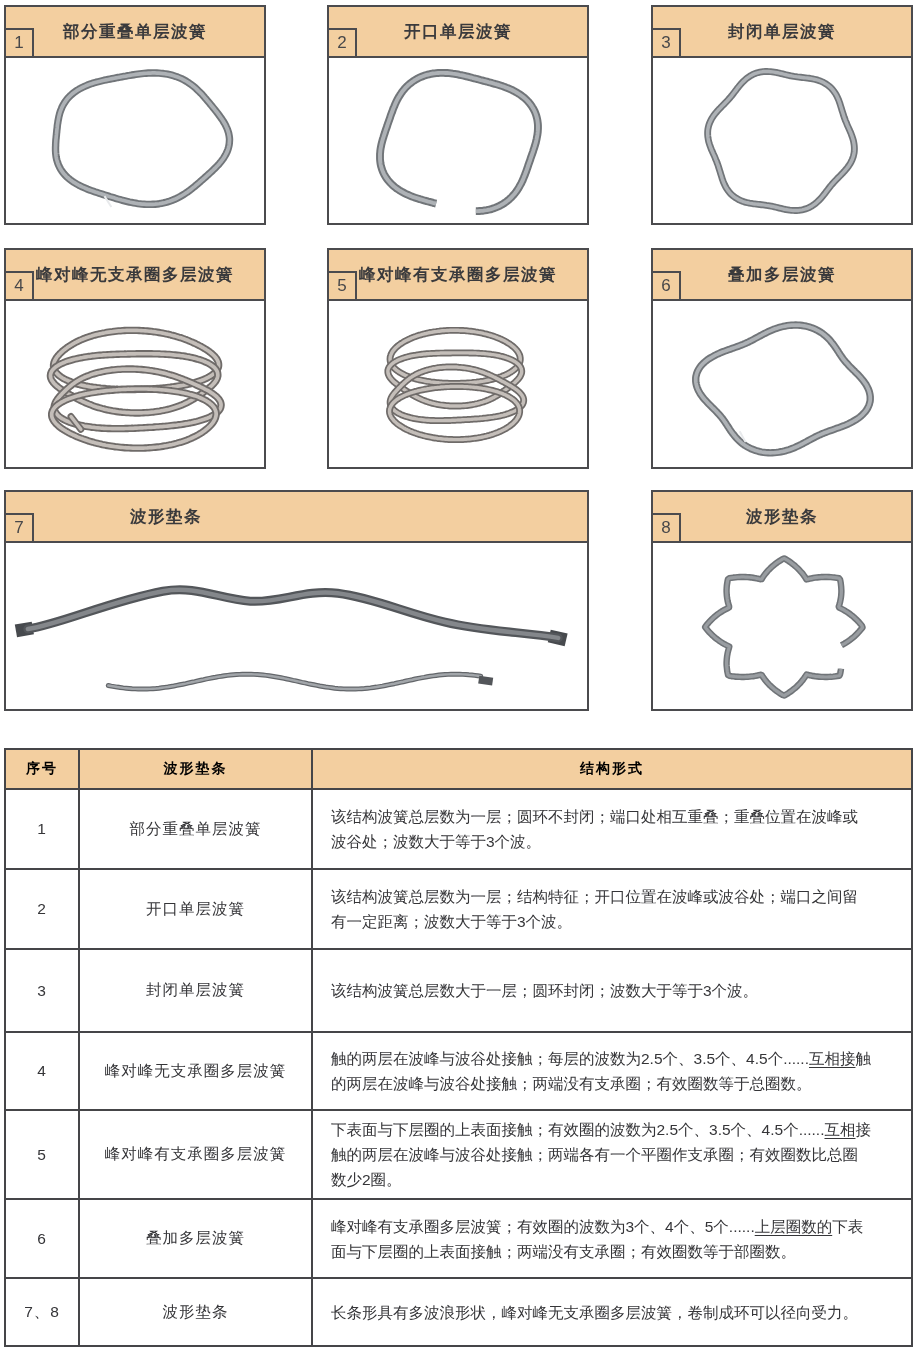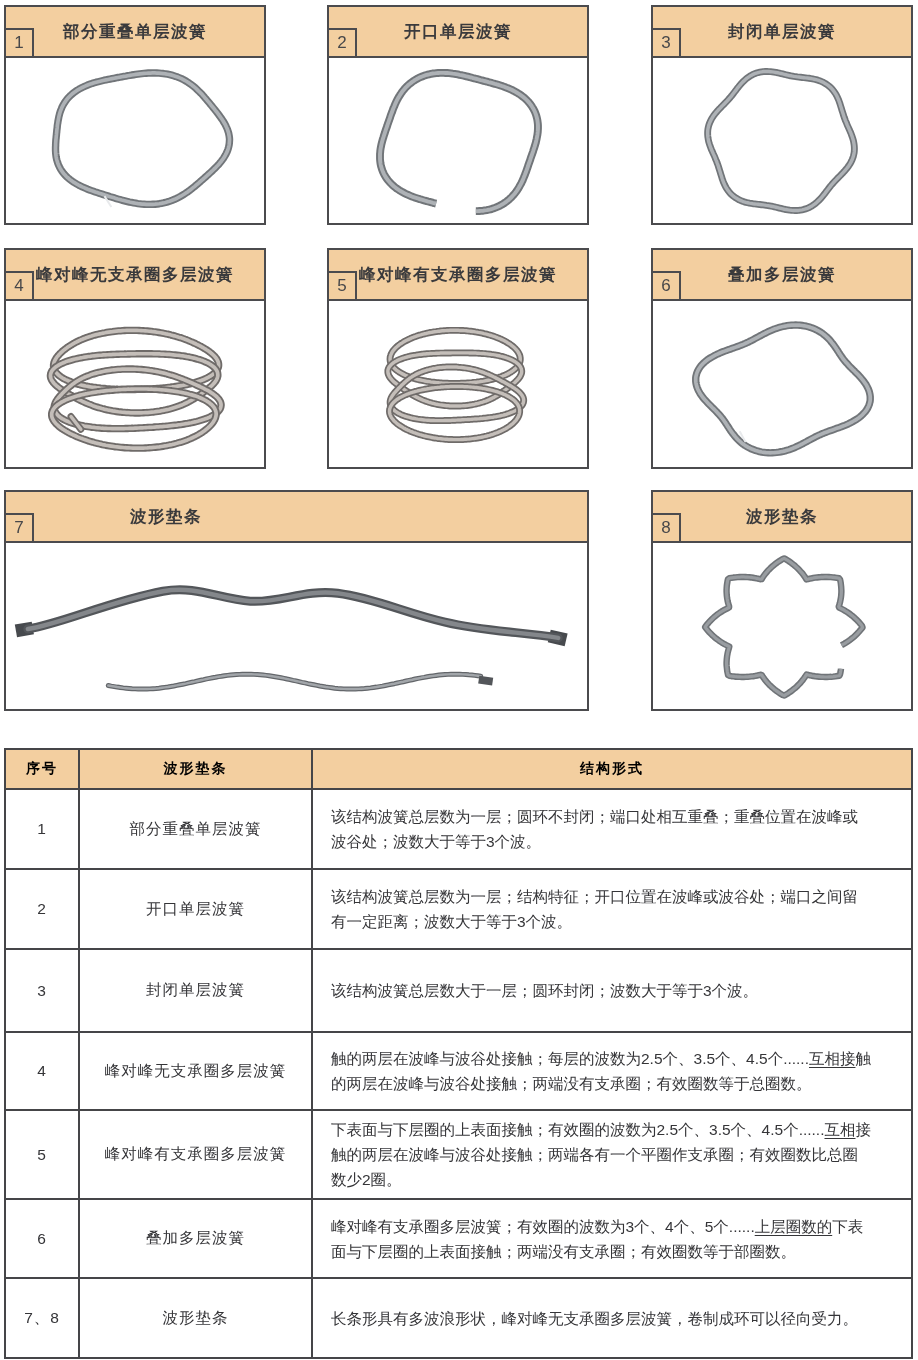--- a/index.html
+++ b/index.html
@@ -195,21 +195,21 @@
         <tr style="height: 82px;">
           <td class="c-no">5</td>
           <td class="c-form">峰对峰有支承圈多层波簧</td>
           <td class="c-feat"><span>下表面与下层圈的上表面接触；有效圈的波数为2.5个、3.5个、4.5个......</span><span class="u">互相</span><span>接触的两层在波峰与波谷处接触；两端各有一个平圈作支承圈；有效圈数比总圈数少2圈。</span></td>
         </tr>
         <tr style="height: 79px;">
           <td class="c-no">6</td>
           <td class="c-form">叠加多层波簧</td>
           <td class="c-feat"><span>峰对峰有支承圈多层波簧；有效圈的波数为3个、4个、5个......</span><span class="u">上层圈数的</span><span>下表面与下层圈的上表面接触；两端没有支承圈；有效圈数等于部圈数。</span></td>
         </tr>
-        <tr style="height: 80px;">
+        <tr style="height: 68px;">
           <td class="c-no">7、8</td>
           <td class="c-form">波形垫条</td>
           <td class="c-feat"><span>长条形具有多波浪形状，峰对峰无支承圈多层波簧，卷制成环可以径向受力。</span></td>
         </tr>
       </tbody>
   </table>
 
 </div>
 
 </body></html>

